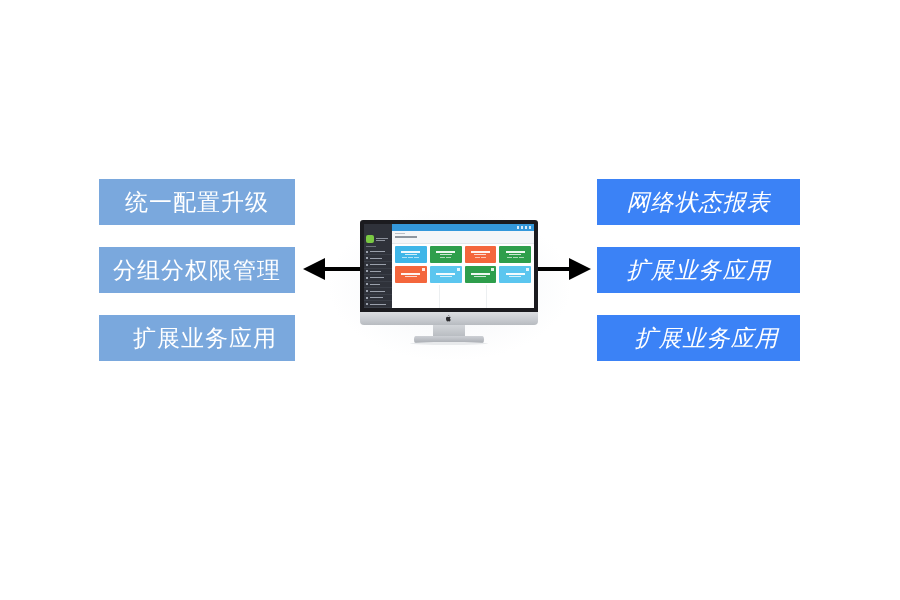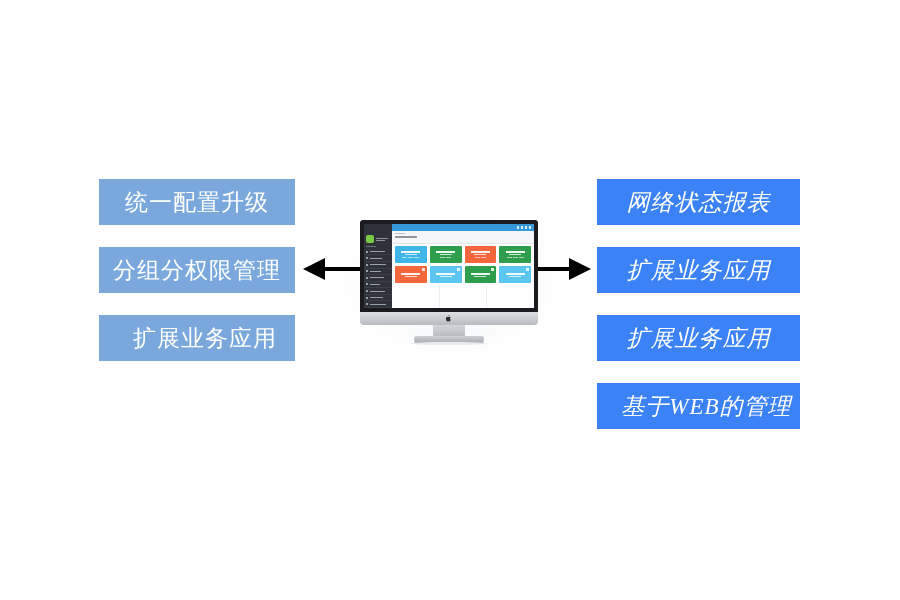--- a/index.html
+++ b/index.html
@@ -157,23 +157,20 @@
   <div class="col" id="right-col">
     <div class="label-box green-box">
       <span>网络状态报表</span>
     </div>
     <div class="label-box green-box">
       <span>扩展业务应用</span>
     </div>
     <div class="label-box green-box">
       <span>扩展业务应用</span>
     </div>
-    <div class="label-box green-box">
-      <span>基于WEB的管理</span>
-    </div>
   </div>
 
   <svg class="arrow" id="arrow-left" viewBox="0 0 60 40">
     <path d="M60 18 L22 18 L22 9 L0 20 L22 31 L22 22 L60 22 Z" fill="#000000"></path>
   </svg>
   <svg class="arrow" id="arrow-right" viewBox="0 0 60 40">
     <path d="M0 18 L38 18 L38 9 L60 20 L38 31 L38 22 L0 22 Z" fill="#000000"></path>
   </svg>
 
   <div id="monitor">

